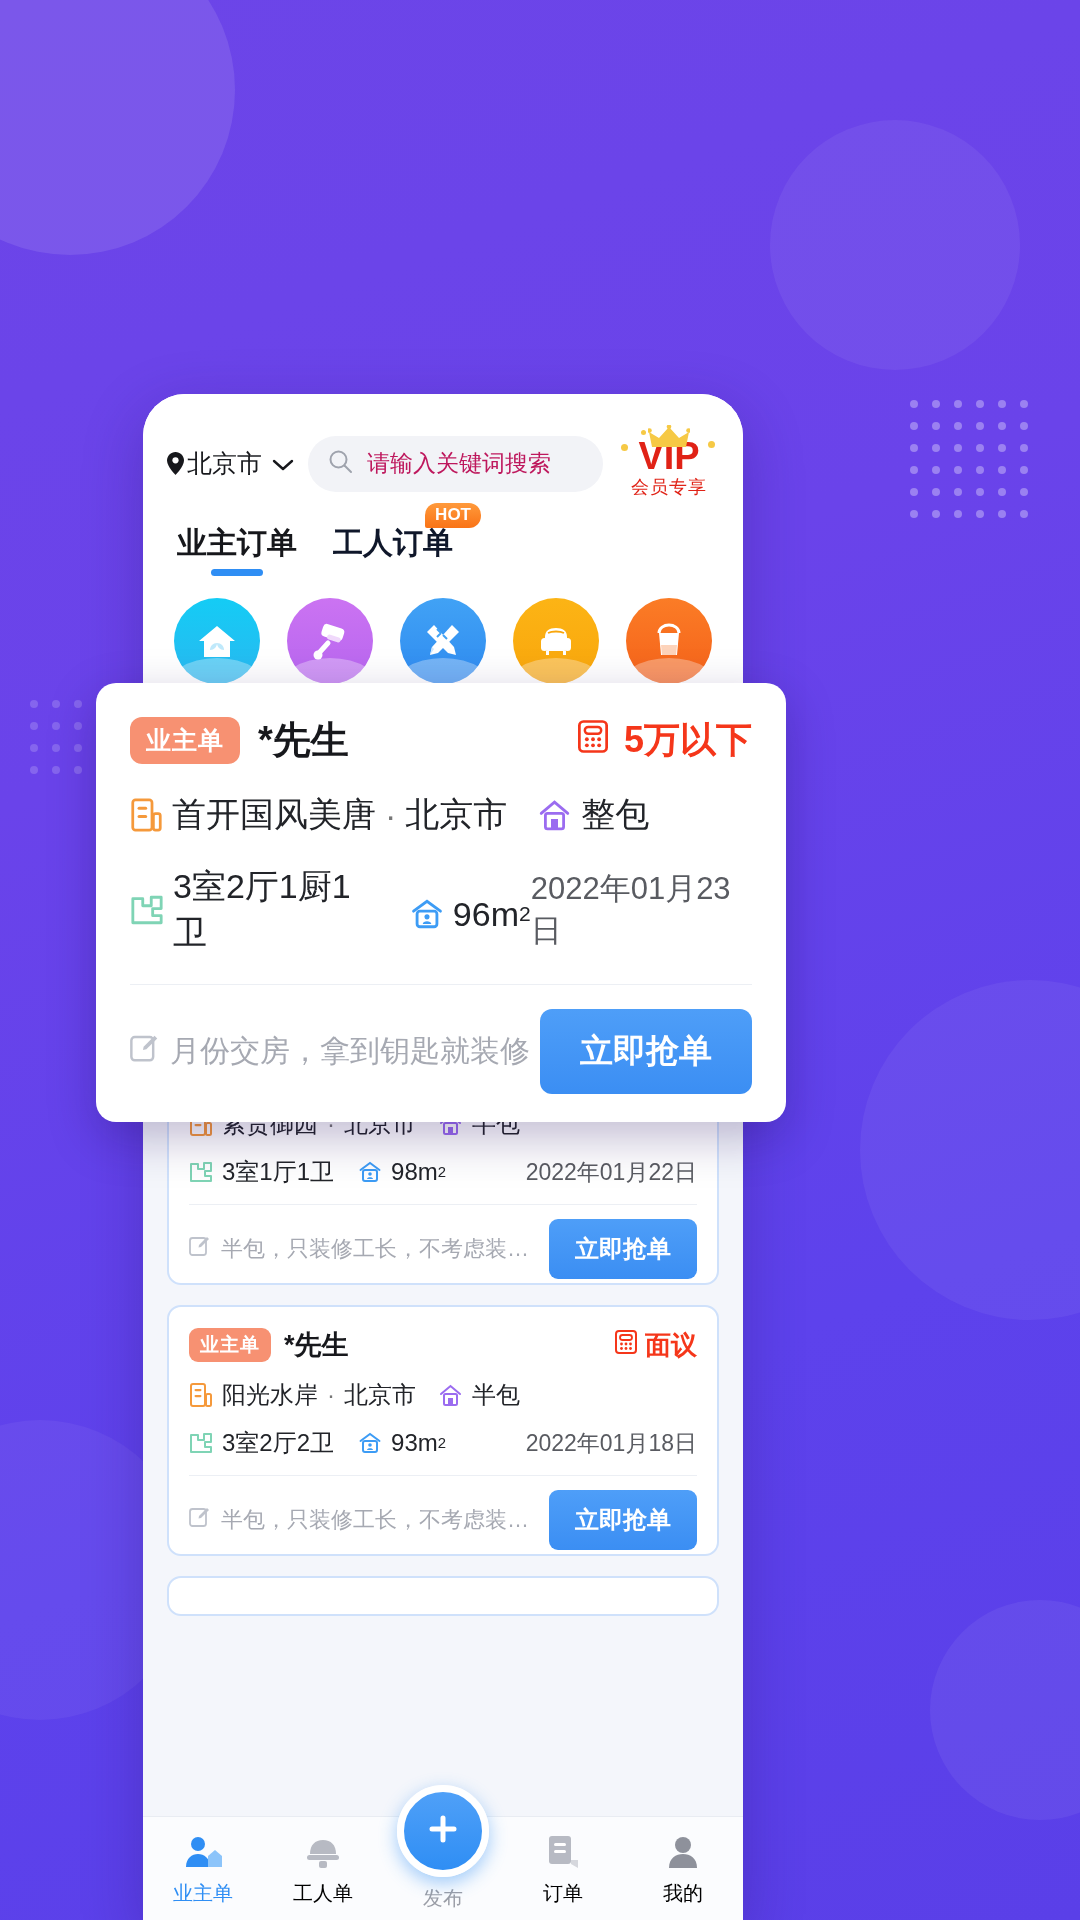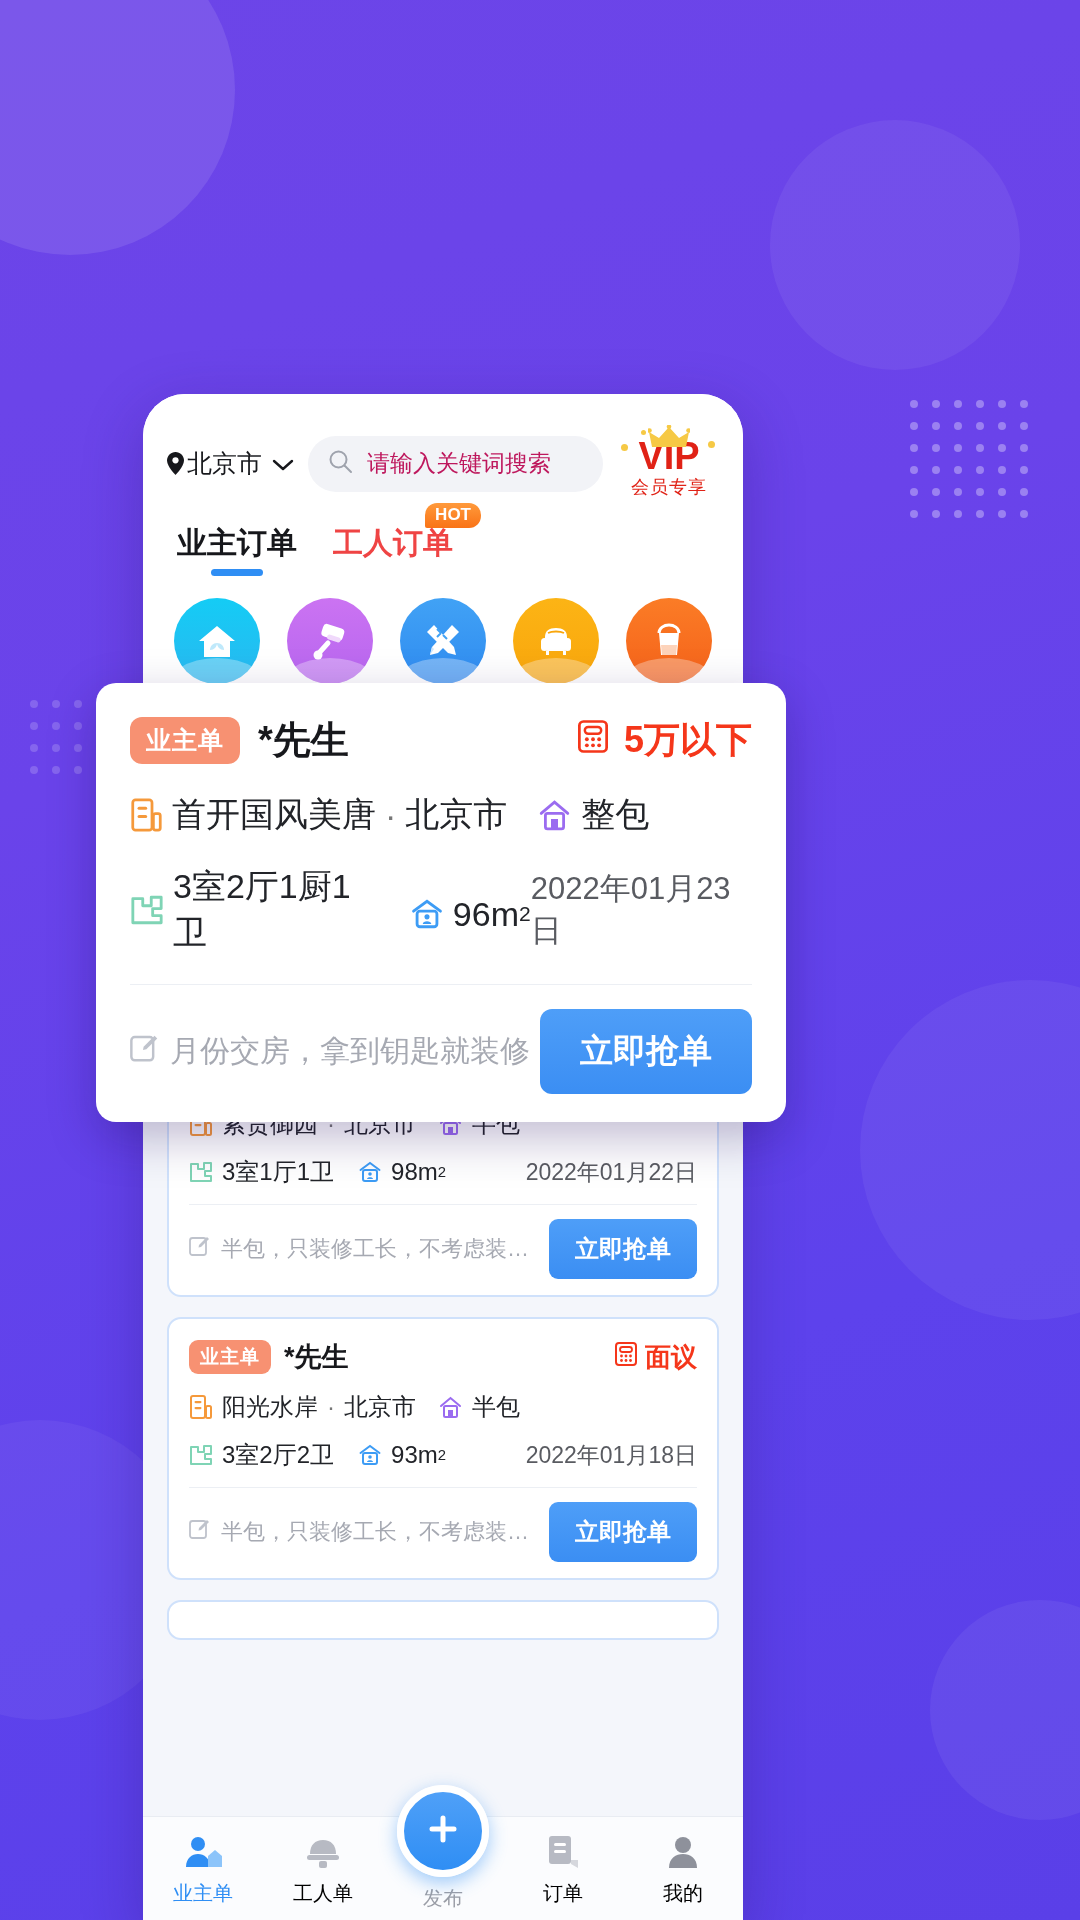--- a/index.html
+++ b/index.html
@@ -72,21 +72,21 @@
   .searchbox .ph { color: #be185d; font-size: 23px; }
   .vip { width: 104px; text-align: center; position: relative; flex: none; }
   .vip .crown { position:absolute; top:-3px; left:50%; transform: translateX(-50%); }
   .vip .vtxt { color:#e02216; font-weight: bold; font-size: 38px; line-height: 40px; letter-spacing:0px; margin-top:8px; }
   .vip .vsub { color:#e02216; font-size: 18px; letter-spacing:1px; margin-top:-1px; }
   .spark { position:absolute; width:7px; height:7px; border-radius:50%; background:#f6c945; }
 
   
   .tabs { display: flex; align-items: flex-end; gap: 36px; padding: 14px 0 0 34px; }
   .tab { position: relative; padding-bottom: 12px; }
-  .tab .tlabel { font-size: 30px; font-weight: bold; color:#ef4444; }
+  .tab .tlabel { font-size: 30px; font-weight: bold; color:#0f172a; }
   .tab.active .tlabel { color:#16171b; }
   .tab.active::after {
     content:""; position:absolute; left:50%; transform: translateX(-50%);
     bottom: 0; width: 52px; height: 7px; border-radius: 4px; background:#2f8ef4;
   }
   .hot {
     position:absolute; top:-20px; right:-28px;
     background: linear-gradient(180deg,#ff9a3c,#f97316);
     color:#fff; font-size:17px; font-weight:bold;
     border-radius: 12px 12px 12px 2px; padding: 2px 10px 3px;
@@ -108,21 +108,21 @@
   .b-work { background: linear-gradient(180deg,#cb73f2,#b766ef); }
   .b-design { background: linear-gradient(180deg,#41a2f5,#2f8bf0); }
   .b-soft { background: linear-gradient(180deg,#fcb415,#f9a60c); }
   .b-mat  { background: linear-gradient(180deg,#fb7c26,#f5621a); }
   .cat svg { position: relative; z-index: 2; }
 
   
   .listwrap { padding: 16px 24px 0; background:#f4f6fb; margin-top: 18px; height: 100%; }
   .card {
     background:#fff; border:2px solid #cfe1fb; border-radius: 14px;
-    padding: 20px 20px 16px; margin-bottom: 20px;
+    padding: 20px 20px 4px; margin-bottom: 20px;
   }
   .row1 { display:flex; align-items:center; }
   .tagpill {
     background:#f79172; color:#fff; font-size: 19px; font-weight: 600;
     border-radius: 9px; padding: 4px 11px; letter-spacing: 1px;
   }
   .uname { font-size: 27px; font-weight: bold; color:#17181c; margin-left: 13px; }
   .price { margin-left:auto; display:flex; align-items:center; gap: 8px; color:#f5361a; font-weight: bold; font-size: 26px; }
   .row2, .row3 { display:flex; align-items:center; margin-top: 16px; font-size: 24px; color:#222429; }
   .row2 .sep { margin: 0 9px; color:#777; }

